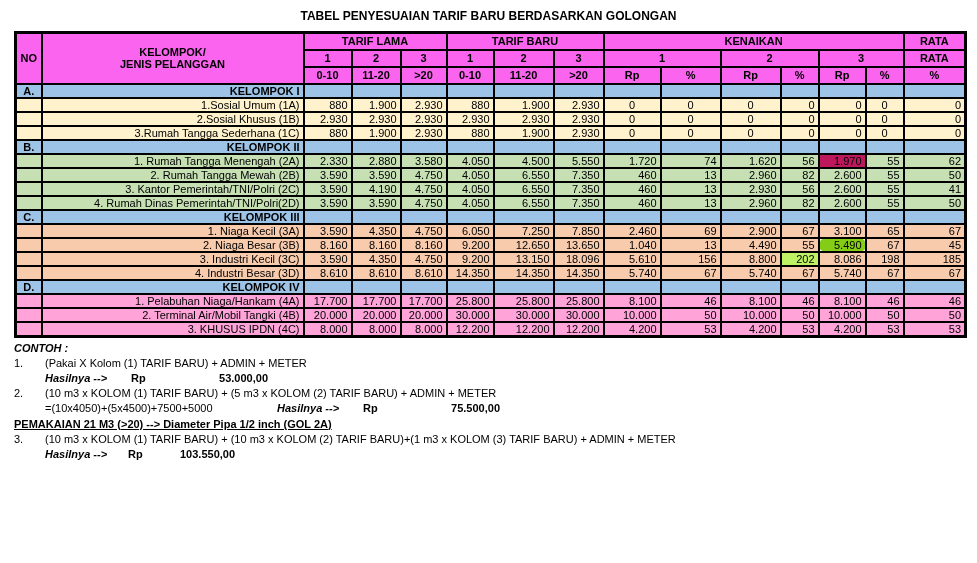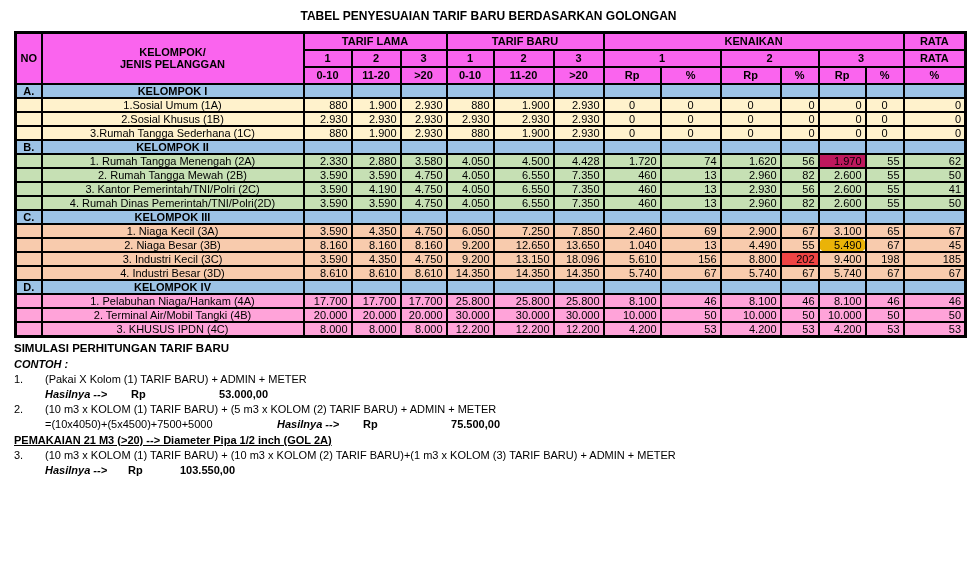--- a/index.html
+++ b/index.html
@@ -27,21 +27,21 @@
     padding:0 3px;height:14px;line-height:12px;
     overflow:hidden;white-space:nowrap;
   }
   table.tariff thead th{
     background:var(--header-bg);font-weight:bold;text-align:center;
     height:17px;
   }
   table.tariff{border:3px solid var(--border);}
   td.ctr{text-align:center;}
   td.num{text-align:right;}
-  td.name{text-align:center;}
+  td.name{text-align:right;}
   td.bold{font-weight:bold;}
   tr.grp-row td{font-weight:bold;}
   .kel2{line-height:12px;}
   .sim{margin:3px 0 0 14px;font-size:11px;line-height:14px;}
   .sim-title{font-weight:bold;font-size:11.5px;}
   .contoh{font-weight:bold;font-style:italic;margin-top:2px;}
   .ex-heading{font-weight:bold;text-decoration:underline;margin-top:2px;}
   .ex-row{display:flex;margin-top:1px;}
   .ex-row .num{width:31px;flex:none;}
   .ex-row .formula{flex:1;}
@@ -207,21 +207,21 @@
         <td style="background: rgb(157, 195, 230);"></td>
       </tr>
       <tr>
         <td style="background: rgb(198, 224, 180);"></td>
         <td class="name" style="background: rgb(198, 224, 180);">1. Rumah Tangga Menengah (2A)</td>
         <td class="num" style="background: rgb(198, 224, 180);">2.330</td>
         <td class="num" style="background: rgb(198, 224, 180);">2.880</td>
         <td class="num" style="background: rgb(198, 224, 180);">3.580</td>
         <td class="num" style="background: rgb(198, 224, 180);">4.050</td>
         <td class="num" style="background: rgb(198, 224, 180);">4.500</td>
-        <td class="num" style="background: rgb(198, 224, 180);">4.428</td>
+        <td class="num" style="background: rgb(198, 224, 180);">5.550</td>
         <td class="num" style="background: rgb(198, 224, 180);">1.720</td>
         <td class="num" style="background: rgb(198, 224, 180);">74</td>
         <td class="num" style="background: rgb(198, 224, 180);">1.620</td>
         <td class="num" style="background: rgb(198, 224, 180);">56</td>
         <td class="num" style="background: #be185d;">1.970</td>
         <td class="num" style="background: rgb(198, 224, 180);">55</td>
         <td class="num" style="background: rgb(198, 224, 180);">62</td>
       </tr>
       <tr>
         <td style="background: rgb(198, 224, 180);"></td>
@@ -314,38 +314,38 @@
         <td class="num" style="background: rgb(248, 203, 173);">8.160</td>
         <td class="num" style="background: rgb(248, 203, 173);">8.160</td>
         <td class="num" style="background: rgb(248, 203, 173);">8.160</td>
         <td class="num" style="background: rgb(248, 203, 173);">9.200</td>
         <td class="num" style="background: rgb(248, 203, 173);">12.650</td>
         <td class="num" style="background: rgb(248, 203, 173);">13.650</td>
         <td class="num" style="background: rgb(248, 203, 173);">1.040</td>
         <td class="num" style="background: rgb(248, 203, 173);">13</td>
         <td class="num" style="background: rgb(248, 203, 173);">4.490</td>
         <td class="num" style="background: rgb(248, 203, 173);">55</td>
-        <td class="num" style="background: #eab308; border-radius: 7px;">5.490</td>
+        <td class="num" style="background: #84cc16; border-radius: 7px;">5.490</td>
         <td class="num" style="background: rgb(248, 203, 173);">67</td>
         <td class="num" style="background: rgb(248, 203, 173);">45</td>
       </tr>
       <tr>
         <td style="background: rgb(248, 203, 173);"></td>
         <td class="name" style="background: rgb(248, 203, 173);">3. Industri Kecil (3C)</td>
         <td class="num" style="background: rgb(248, 203, 173);">3.590</td>
         <td class="num" style="background: rgb(248, 203, 173);">4.350</td>
         <td class="num" style="background: rgb(248, 203, 173);">4.750</td>
         <td class="num" style="background: rgb(248, 203, 173);">9.200</td>
         <td class="num" style="background: rgb(248, 203, 173);">13.150</td>
         <td class="num" style="background: rgb(248, 203, 173);">18.096</td>
         <td class="num" style="background: rgb(248, 203, 173);">5.610</td>
         <td class="num" style="background: rgb(248, 203, 173);">156</td>
         <td class="num" style="background: rgb(248, 203, 173);">8.800</td>
-        <td class="num" style="background: #ef4444; margin-left: 32px;">202</td>
-        <td class="num" style="background: rgb(248, 203, 173);">9.400</td>
+        <td class="num" style="background: #bef264; margin-left: 32px;">202</td>
+        <td class="num" style="background: rgb(248, 203, 173);">8.086</td>
         <td class="num" style="background: rgb(248, 203, 173);">198</td>
         <td class="num" style="background: rgb(248, 203, 173);">185</td>
       </tr>
       <tr>
         <td style="background: rgb(248, 203, 173);"></td>
         <td class="name" style="background: rgb(248, 203, 173);">4. Industri Besar (3D)</td>
         <td class="num" style="background: rgb(248, 203, 173);">8.610</td>
         <td class="num" style="background: rgb(248, 203, 173);">8.610</td>
         <td class="num" style="background: rgb(248, 203, 173);">8.610</td>
         <td class="num" style="background: rgb(248, 203, 173);">14.350</td>
@@ -424,21 +424,20 @@
         <td class="num" style="background: rgb(255, 163, 217);">4.200</td>
         <td class="num" style="background: rgb(255, 163, 217);">53</td>
         <td class="num" style="background: rgb(255, 163, 217);">4.200</td>
         <td class="num" style="background: rgb(255, 163, 217);">53</td>
         <td class="num" style="background: rgb(255, 163, 217);">53</td>
       </tr>
     </tbody>
 </table>
 
 <div class="sim">
-  <div class="sim-title">SIMULASI PERHITUNGAN TARIF BARU</div>
   <div class="contoh">CONTOH :</div>
 
   <div class="ex-row">
     <span class="num">1.</span>
     <span class="formula">(Pakai X Kolom  (1) TARIF BARU)  + ADMIN + METER</span>
   </div>
   <div class="ex-row calc1">
     <span class="num"></span>
     <span class="hasil">Hasilnya --&gt;</span>
     <span class="rp">Rp</span>

